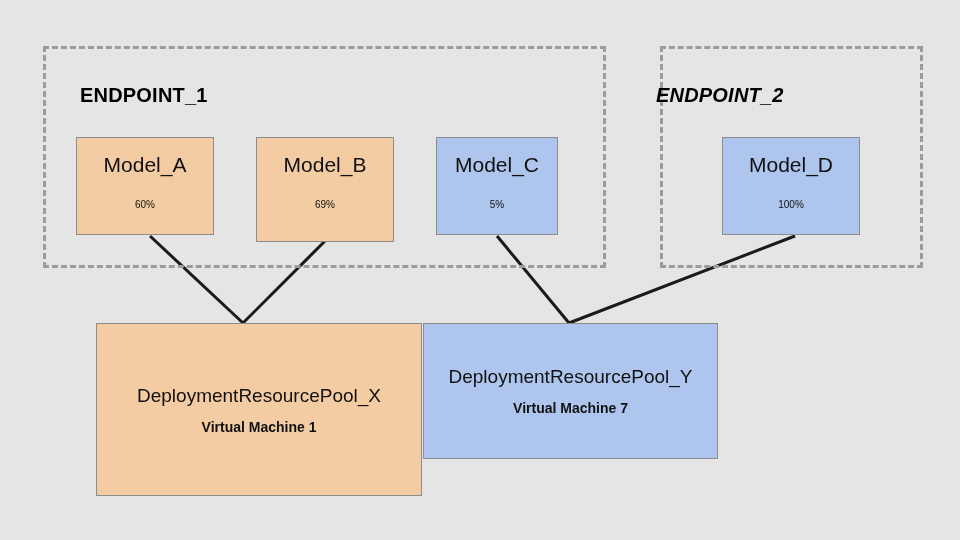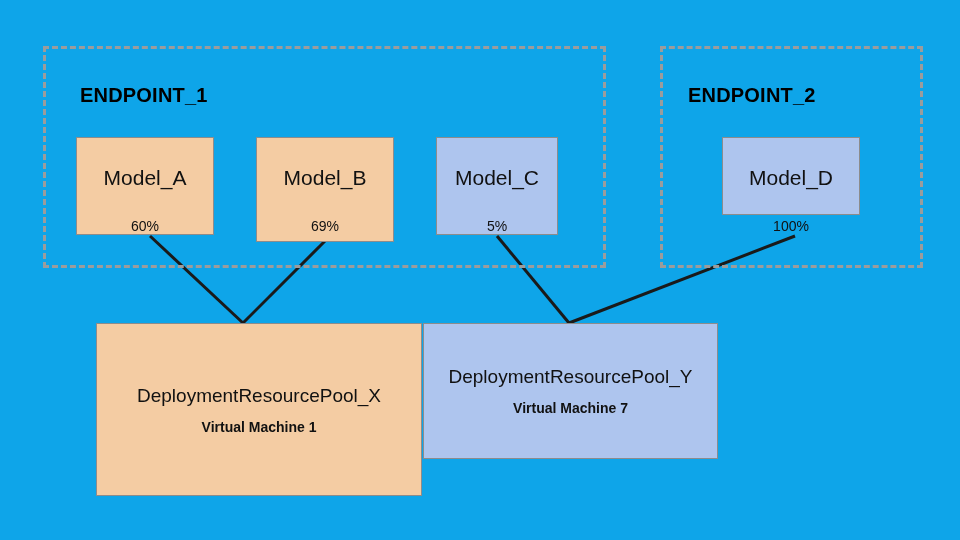--- a/index.html
+++ b/index.html
@@ -45,27 +45,27 @@
     border: 1.5px solid #8c8c8c;
     display: flex;
     flex-direction: column;
     align-items: center;
     justify-content: flex-start;
     z-index: 3;
   }
   .model-name {
     font-size: 21px;
     color: #111111;
-    margin-top: 28px;
+    margin-top: 15px;
     white-space: nowrap;
   }
   .model-share {
-    font-size: 14px;
+    font-size: 10px;
     color: #111111;
-    margin-top: 28px;
+    margin-top: 22px;
     white-space: nowrap;
   }
 
   .pool-box {
     position: absolute;
     box-sizing: border-box;
     border: 1.5px solid #8c8c8c;
     display: flex;
     flex-direction: column;
     align-items: center;
@@ -81,51 +81,51 @@
     font-size: 14px;
     color: #111111;
     margin-top: 12px;
     white-space: nowrap;
     font-weight: bold;
   }
 </style>
 </head>
 <body>
 
-<div id="canvas" style="background: #0ea5e9;">
+<div id="canvas" style="background: #e5e5e5;">
 
   <svg id="edges" width="960" height="540" viewBox="0 0 960 540">
       <line x1="150" y1="236" x2="243" y2="323" stroke="#1A1A1A" stroke-width="3" stroke-linecap="butt"></line>
       <line x1="330" y1="236" x2="243" y2="323" stroke="#1A1A1A" stroke-width="3" stroke-linecap="butt"></line>
       <line x1="497" y1="236" x2="569" y2="323" stroke="#1A1A1A" stroke-width="3" stroke-linecap="butt"></line>
       <line x1="795" y1="236" x2="569" y2="323" stroke="#1A1A1A" stroke-width="3" stroke-linecap="butt"></line>
     </svg>
 
   <div class="endpoint-group" style="left: 43px; top: 46px; width: 563px; height: 222px; border-color: rgb(156, 156, 156);"></div>
   <div class="endpoint-title" style="left: 80px; top: 84px;">ENDPOINT_1</div>
 
   <div class="endpoint-group" style="left: 660px; top: 46px; width: 263px; height: 222px; border-color: rgb(156, 156, 156);"></div>
-  <div class="endpoint-title" style="left: 688px; top: 84px;">ENDPOINT_2</div>
+  <div class="endpoint-title" style="left: 656px; top: 84px; font-style: italic;">ENDPOINT_2</div>
 
   <div class="model-box" style="left: 76px; top: 137px; width: 138px; height: 98px; background: rgb(244, 204, 163); border-color: rgb(140, 140, 140);">
     <div class="model-name">Model_A</div>
     <div class="model-share">60%</div>
   </div>
 
   <div class="model-box" style="left: 256px; top: 137px; width: 138px; height: 105px; background: rgb(244, 204, 163); border-color: rgb(140, 140, 140);">
     <div class="model-name">Model_B</div>
     <div class="model-share">69%</div>
   </div>
 
   <div class="model-box" style="left: 436px; top: 137px; width: 122px; height: 98px; background: rgb(174, 197, 238); border-color: rgb(140, 140, 140);">
     <div class="model-name">Model_C</div>
     <div class="model-share">5%</div>
   </div>
 
-  <div class="model-box" style="left: 722px; top: 137px; width: 138px; height: 78px; background: rgb(174, 197, 238); border-color: rgb(140, 140, 140);">
+  <div class="model-box" style="left: 722px; top: 137px; width: 138px; height: 98px; background: rgb(174, 197, 238); border-color: rgb(140, 140, 140);">
     <div class="model-name">Model_D</div>
     <div class="model-share">100%</div>
   </div>
 
   <div class="pool-box" style="left: 96px; top: 323px; width: 326px; height: 173px; background: rgb(244, 204, 163); border-color: rgb(140, 140, 140);">
     <div class="pool-name">DeploymentResourcePool_X</div>
     <div class="pool-sub">Virtual Machine 1</div>
   </div>
 
   <div class="pool-box" style="left: 423px; top: 323px; width: 295px; height: 136px; background: rgb(174, 197, 238); border-color: rgb(140, 140, 140);">

